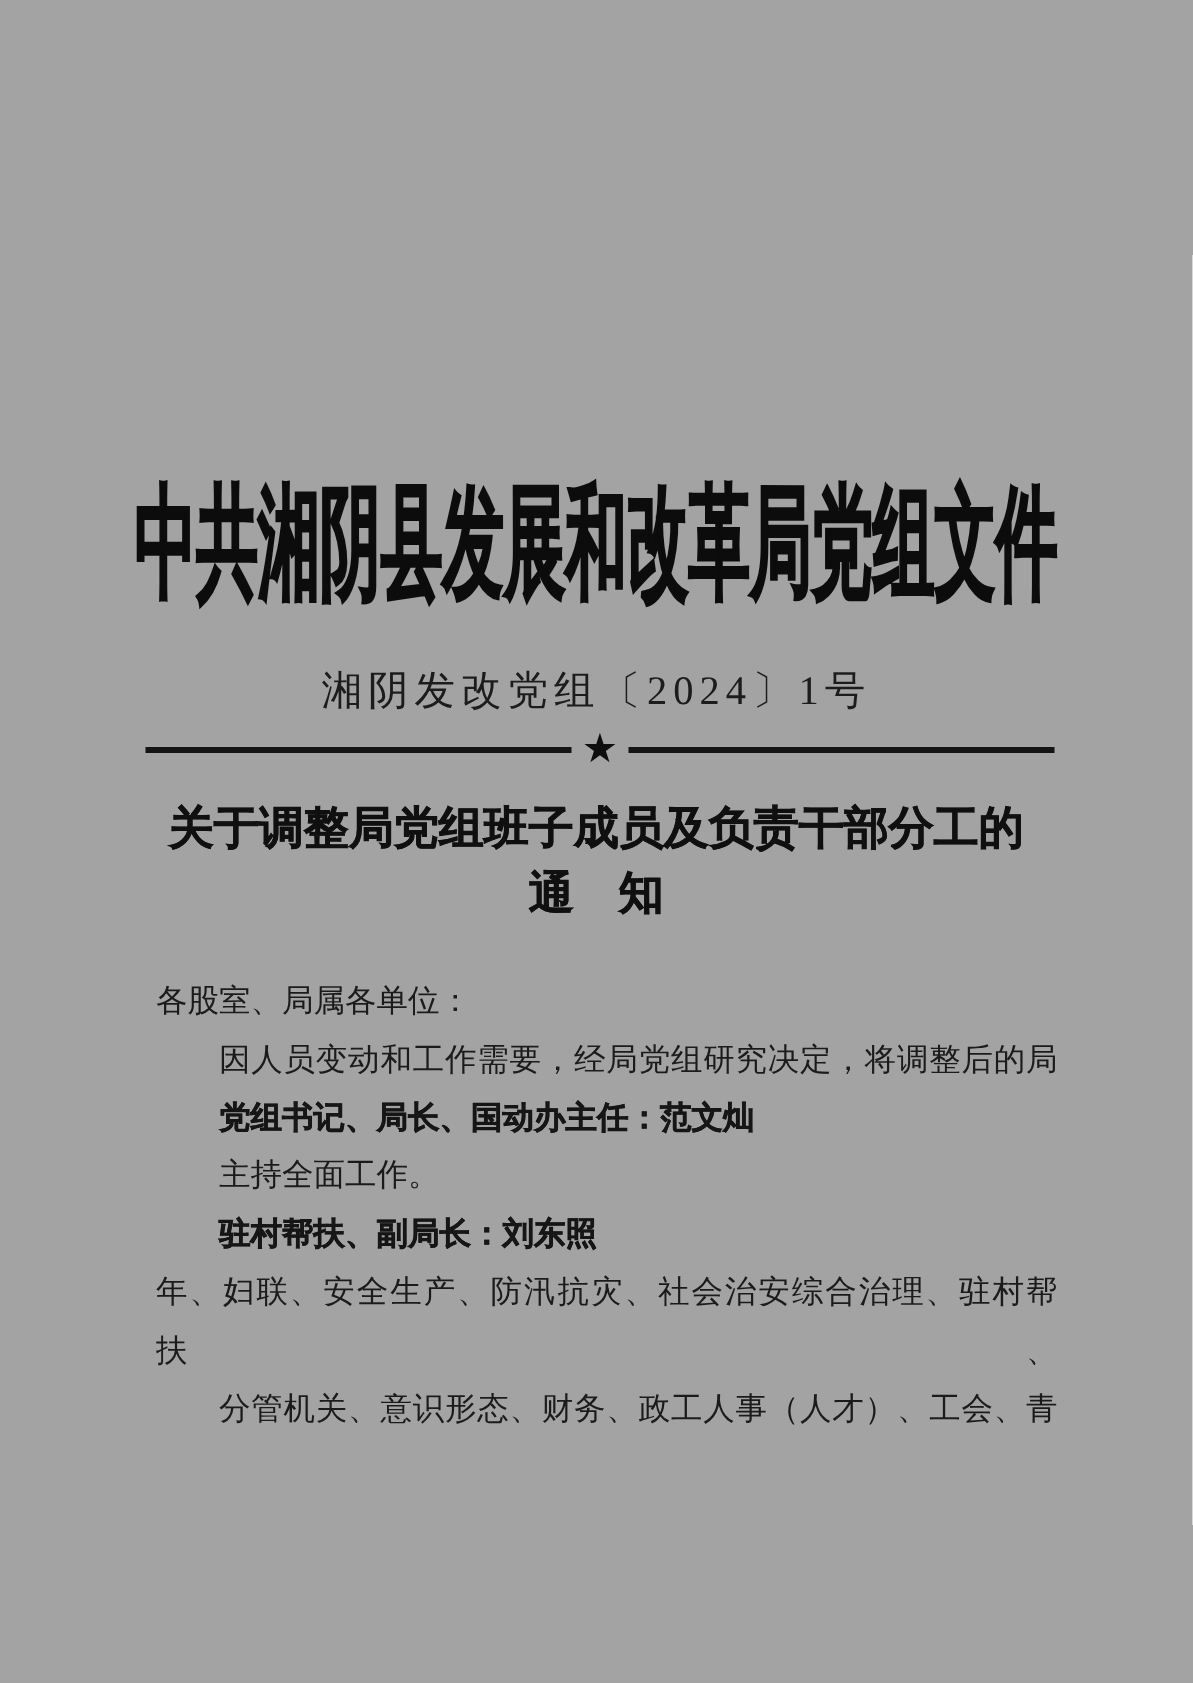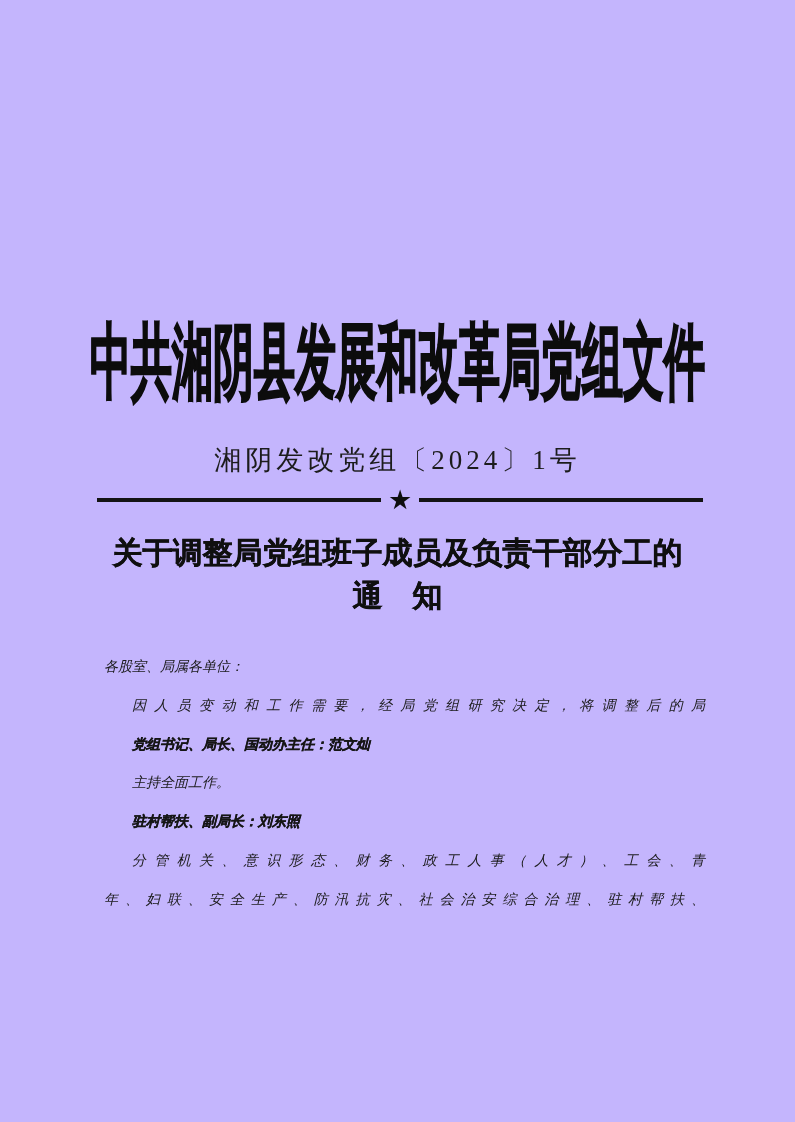--- a/index.html
+++ b/index.html
@@ -5,21 +5,21 @@
   html, body {
     margin: 0;
     padding: 0;
     background: #ffffff;
   }
   .page {
     position: relative;
     width: 795px;
     height: 1122px;
     margin: 0 auto;
-    background: #c4b5fd;
+    background: #a3a3a3;
     overflow: hidden;
     font-family: "Liberation Serif", "DejaVu Serif", serif;
     color: #1e1e1e;
   }
   .masthead {
     position: absolute;
     top: 322px;
     left: 0;
     width: 795px;
     text-align: center;
@@ -75,24 +75,23 @@
     line-height: 43px;
     font-weight: bold;
     color: #101010;
     -webkit-text-stroke: 0.4px #101010;
   }
   .doc-body {
     position: absolute;
     top: 648px;
     left: 104px;
     width: 601px;
-    font-size: 14px;
+    font-size: 21px;
     line-height: 38.8px;
     color: #1b1b1b;
-    font-style: italic;
   }
   .body-line { min-height: 38.8px; }
   .indent { text-indent: 2em; }
   .fill {
     text-align: justify;
     text-align-last: justify;
   }
   .bold {
     font-weight: bold;
     -webkit-text-stroke: 0.3px #151515;
@@ -117,17 +116,17 @@
     <div>关于调整局党组班子成员及负责干部分工的</div>
     <div>通　知</div>
   </div>
 
   <div class="doc-body">
     <div class="body-line">各股室、局属各单位：</div>
     <div class="body-line indent fill">因人员变动和工作需要，经局党组研究决定，将调整后的局</div>
     <div class="body-line indent bold">党组书记、局长、国动办主任：范文灿</div>
     <div class="body-line indent">主持全面工作。</div>
     <div class="body-line indent bold">驻村帮扶、副局长：刘东照</div>
+    <div class="body-line fill">年、妇联、安全生产、防汛抗灾、社会治安综合治理、驻村帮扶、</div>
     <div class="body-line indent fill">分管机关、意识形态、财务、政工人事（人才）、工会、青</div>
-    <div class="body-line fill">年、妇联、安全生产、防汛抗灾、社会治安综合治理、驻村帮扶、</div>
   </div>
 
 </div>
 
 </body></html>

